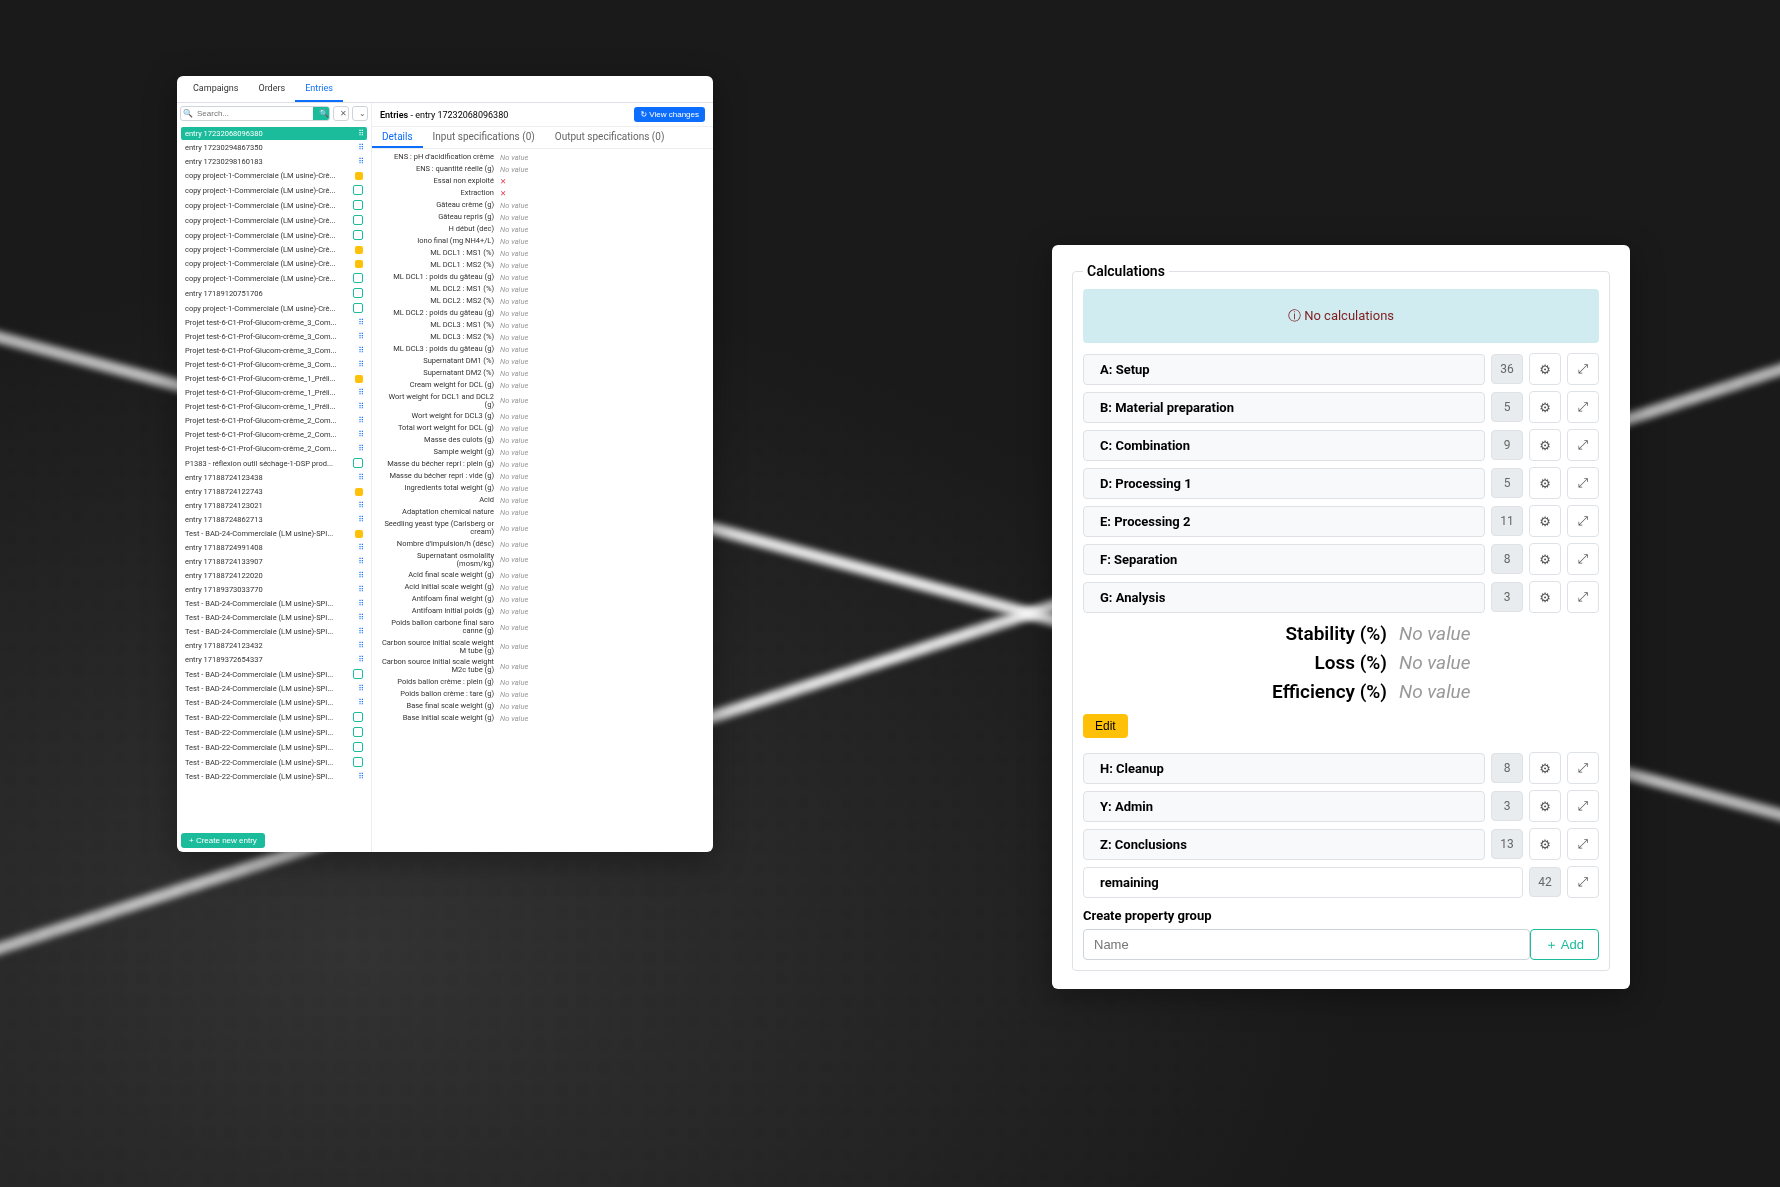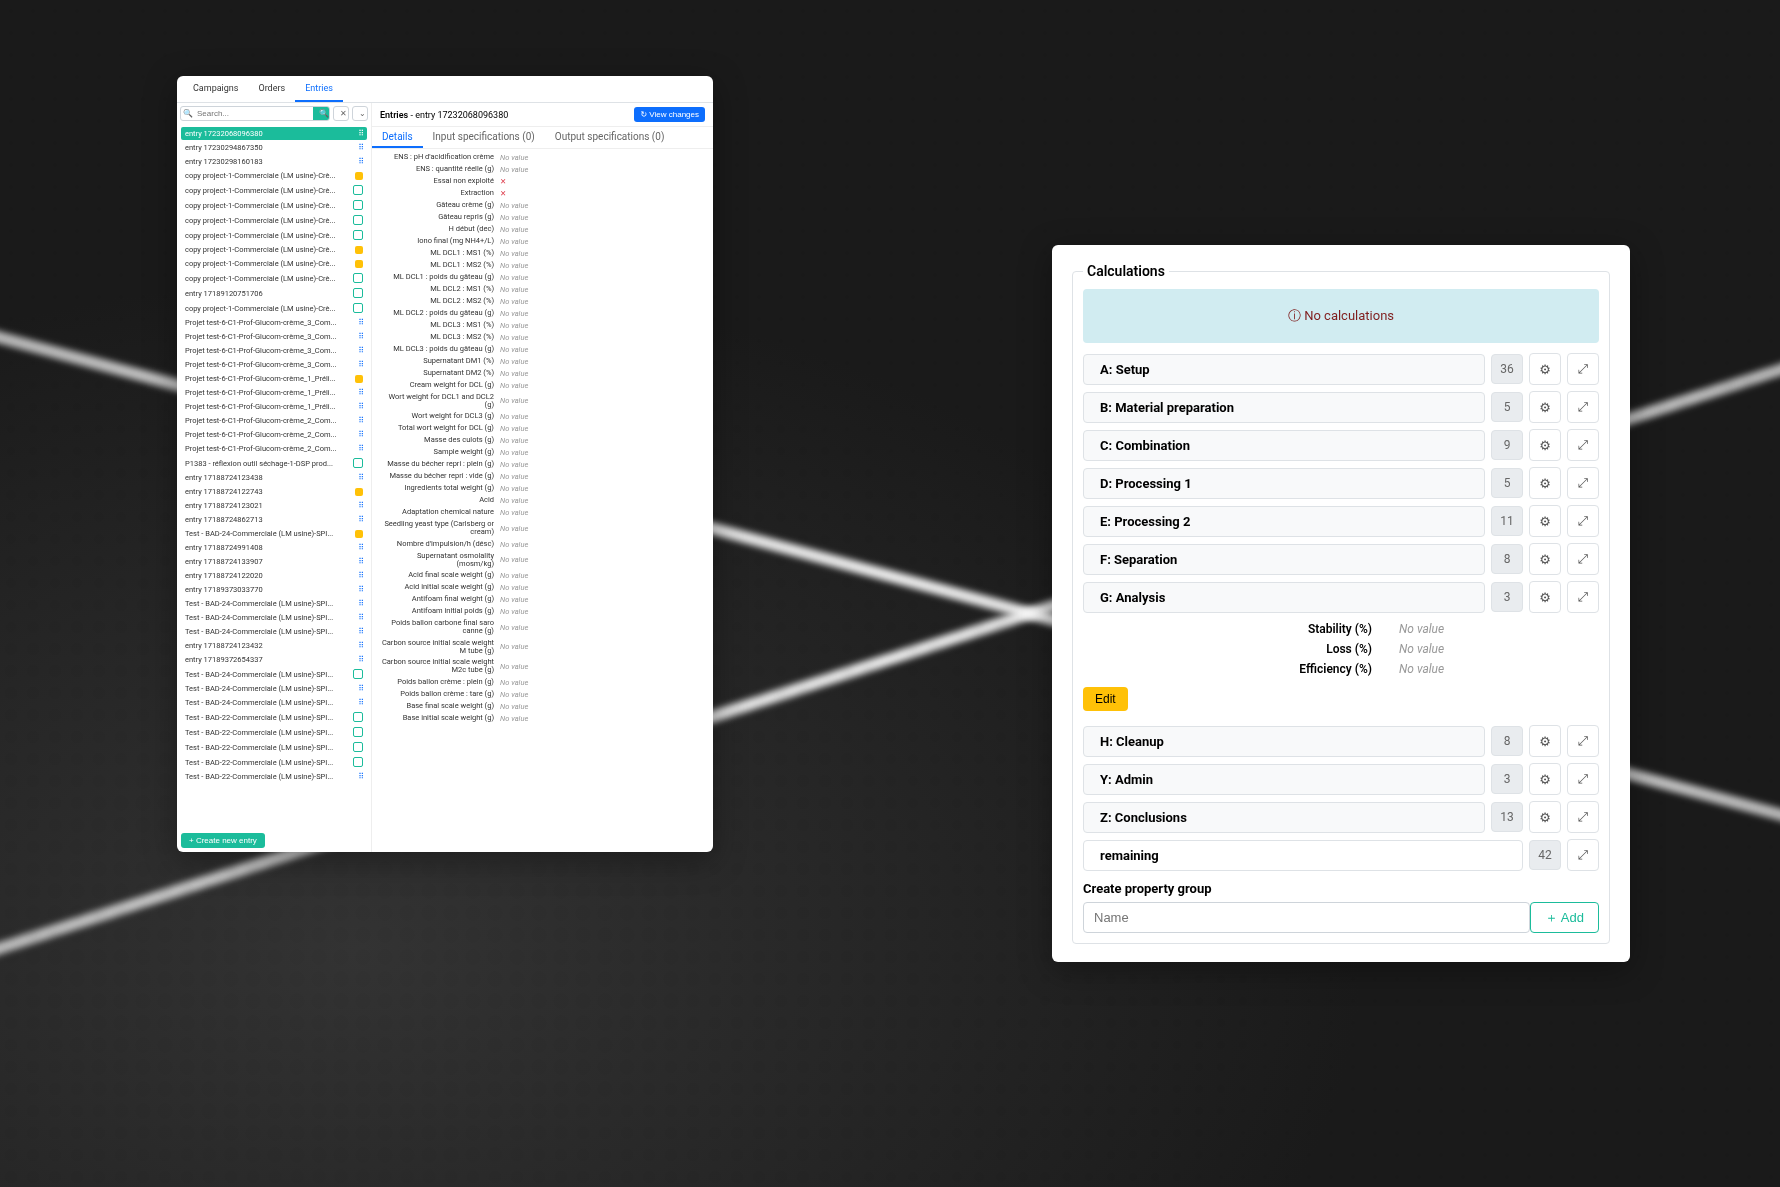--- a/index.html
+++ b/index.html
@@ -53,21 +53,21 @@
   .w2{left:1052px;top:245px;width:578px;padding:18px;box-sizing:border-box;}
   .calc-fs{border:1px solid #dee2e6;border-radius:4px;padding:10px;}
   .calc-fs legend{font-size:14px;font-weight:600;padding:0 4px;}
   .nocalc{background:#d1ecf1;color:#7f1d1d;border-radius:4px;padding:18px;text-align:center;font-size:13px;margin-bottom:10px;}
   .grp{display:flex;align-items:center;gap:6px;margin:6px 0;}
   .grp-name{flex:1;background:#f8f9fa;border:1px solid #dee2e6;border-radius:4px;padding:7px 16px;font-size:13px;font-weight:700;}
   .grp-name.plain{background:#fff;}
   .grp-count{border:1px solid #dee2e6;background:#e9ecef;color:#666;border-radius:4px;width:30px;text-align:center;padding:7px 0;font-size:12px;}
   .grp-btn{border:1px solid #dee2e6;background:#fff;border-radius:4px;width:30px;height:30px;cursor:pointer;display:flex;align-items:center;justify-content:center;font-size:13px;color:#555;}
   .props{margin:4px 0 4px 0;}
-  .prop-row{display:flex;align-items:center;font-size:12px;padding:3px 0;gap:15px;}
+  .prop-row{display:flex;align-items:center;font-size:19px;padding:3px 0;}
   .prop-l{flex:1;text-align:right;font-weight:600;padding-right:12px;}
   .prop-v{width:200px;color:#999;font-style:italic;}
   .edit-btn{background:#ffc107;border:none;border-radius:4px;padding:5px 12px;font-size:12px;cursor:pointer;margin:4px 0 8px;}
   .create-grp-label{font-size:13px;font-weight:700;margin:10px 0 6px;}
   .add-row{display:flex;gap:0;}
   .add-input{flex:1;border:1px solid #ced4da;border-radius:4px;padding:7px 10px;font-size:13px;}
   .add-btn{border:1px solid #1bbc9b;color:#1bbc9b;background:#fff;border-radius:4px;padding:2px 14px;font-size:13px;cursor:pointer;}
   
   ::-webkit-scrollbar{width:8px;}
   ::-webkit-scrollbar-thumb{background:#bbb;border-radius:4px;}

